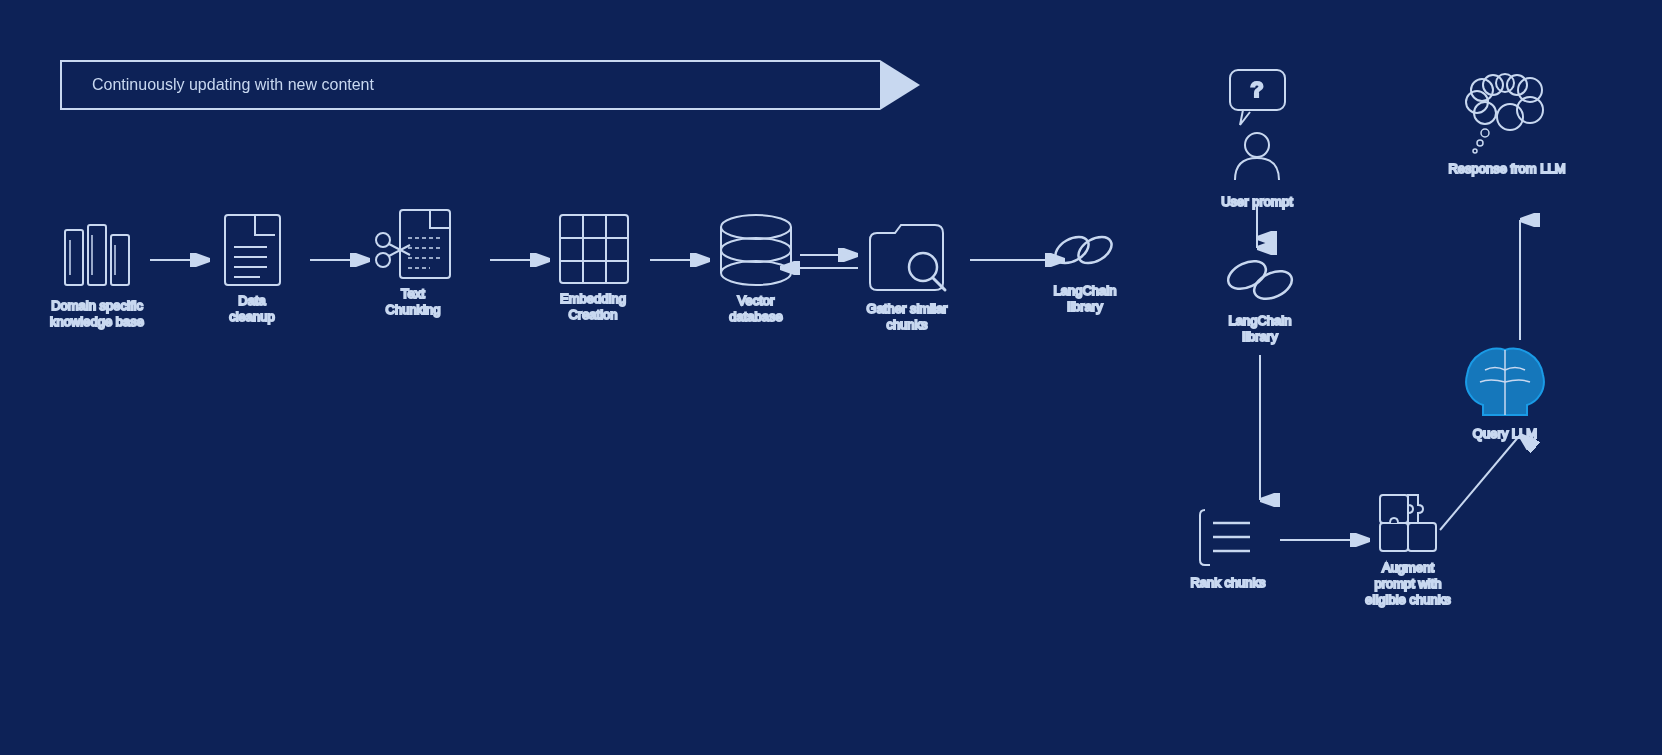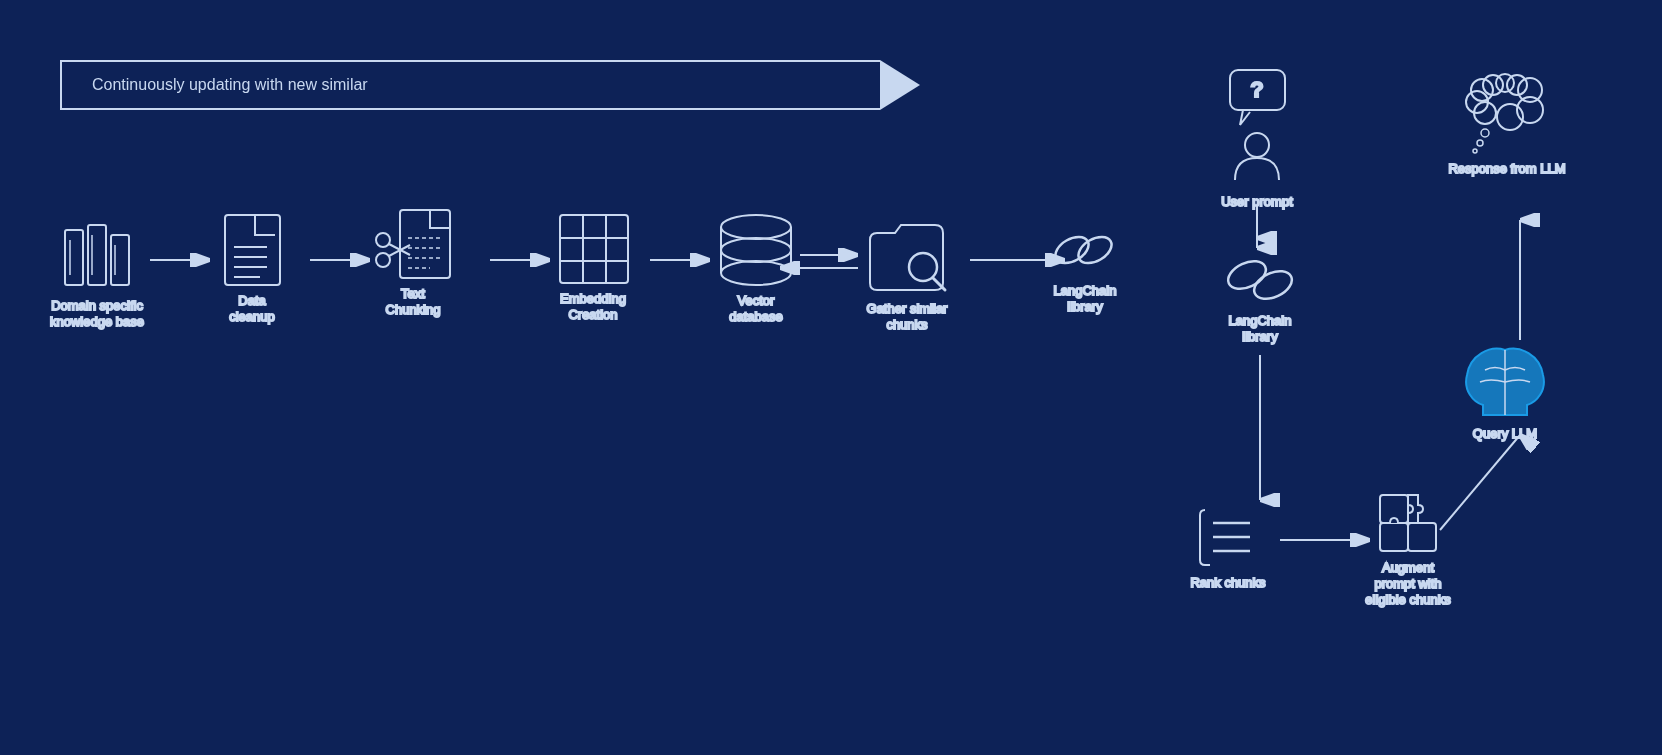--- a/index.html
+++ b/index.html
@@ -56,21 +56,21 @@
       stroke-width: 2;
     }
   </style>
 </head>
 <body>
 
 <div class="diagram-container">
 
   <div class="top-arrow-container">
     <div class="arrow-banner">
-      <span>Continuously updating with new similar</span>
+      <span>Continuously updating with new content</span>
     </div>
     <div class="arrow-head"></div>
   </div>
 
   <svg width="1660" height="755" style="position:absolute;top:0;left:0;">
 
     <g transform="translate(60,220)">
 
       <rect x="5" y="10" width="18" height="55" rx="2" stroke="#c8d8f0" stroke-width="2" fill="none"></rect>
       <rect x="28" y="5" width="18" height="60" rx="2" stroke="#c8d8f0" stroke-width="2" fill="none"></rect>

